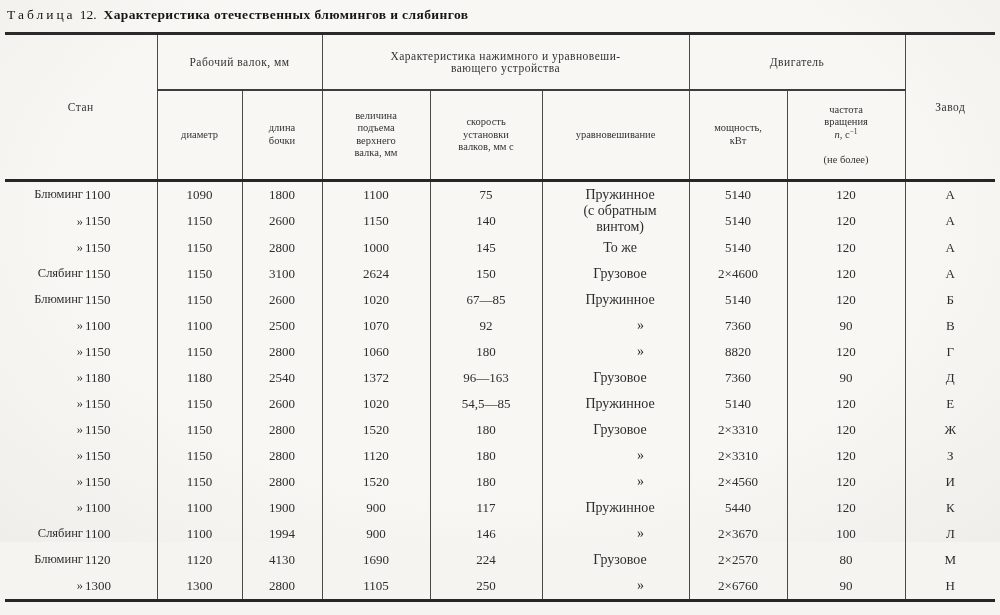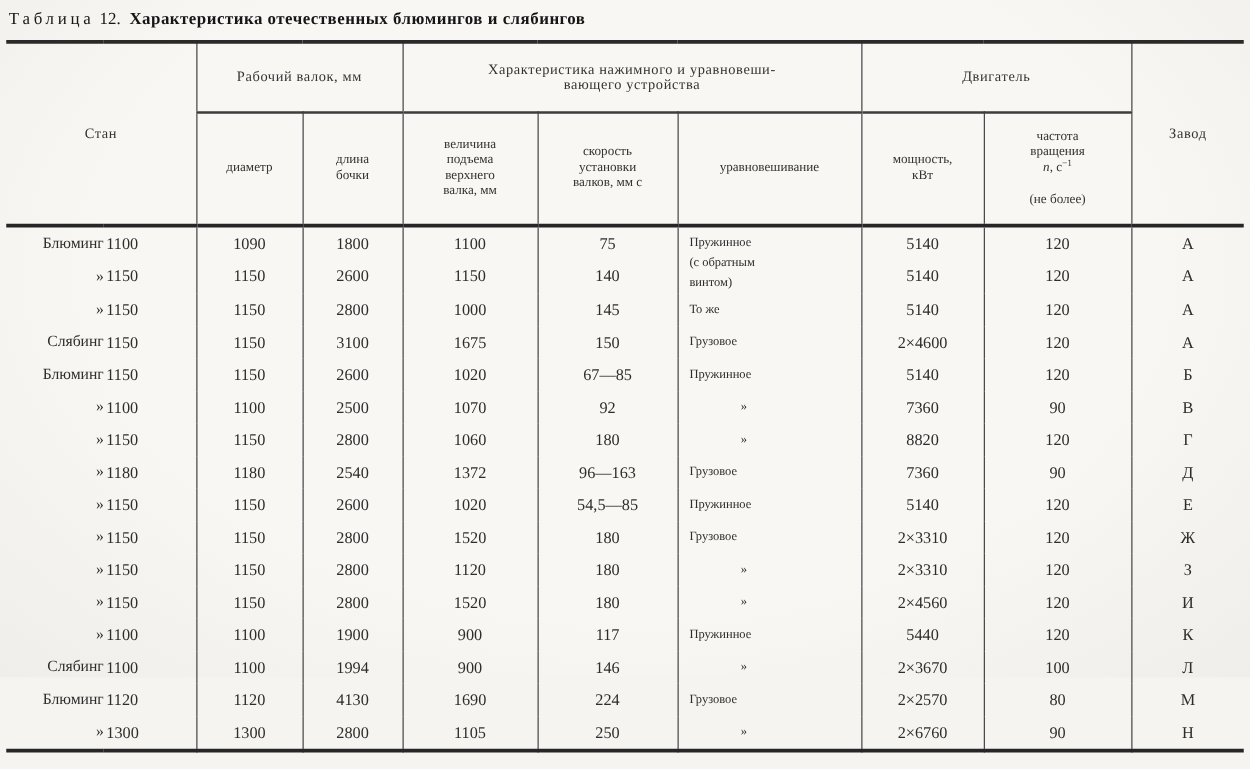--- a/index.html
+++ b/index.html
@@ -62,23 +62,23 @@
     height: 26px;
     text-align: center;
     vertical-align: middle;
     color: #2d2d2d;
   }
   tbody td.c0 { text-align: right; font-size: 12.5px; }
   tbody td.c1 { text-align: left; padding-left: 2px; }
   tbody td.c2, tbody td.c3, tbody td.c4, tbody td.c5,
   tbody td.c7, tbody td.c8, tbody td.c9 { text-align: center; }
   tbody td.c6 {
-    text-align: left;
+    text-align: center;
     padding-left: 9px;
-    font-size: 10px;
+    font-size: 14px;
     line-height: 16px;
   }
   tbody td.c6.ditto { padding-left: 50px; }
   tbody td[rowspan] { vertical-align: top; padding-top: 5px; }
   tbody td.bl { border-left: 1px solid #4a4a4a; }
 </style>
 </head>
 <body>
 
 <div class="page">
@@ -167,21 +167,21 @@
           <td class="c6 bl">То же</td>
           <td class="c7 bl">5140</td>
           <td class="c8 bl">120</td>
           <td class="c9 bl">А</td>
         </tr>
         <tr>
           <td class="c0">Слябинг</td>
           <td class="c1">1150</td>
           <td class="c2 bl">1150</td>
           <td class="c3 bl">3100</td>
-          <td class="c4 bl">1675</td>
+          <td class="c4 bl">2624</td>
           <td class="c5 bl">150</td>
           <td class="c6 bl">Грузовое</td>
           <td class="c7 bl">2×4600</td>
           <td class="c8 bl">120</td>
           <td class="c9 bl">А</td>
         </tr>
         <tr>
           <td class="c0">Блюминг</td>
           <td class="c1">1150</td>
           <td class="c2 bl">1150</td>

